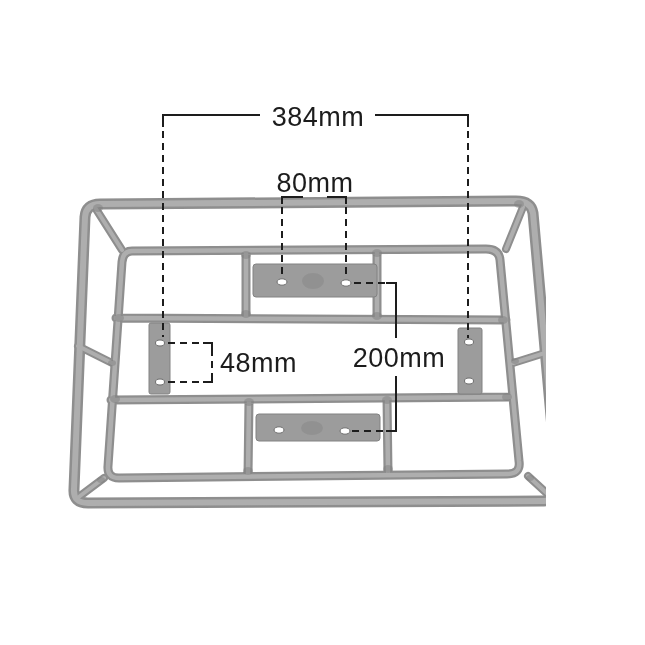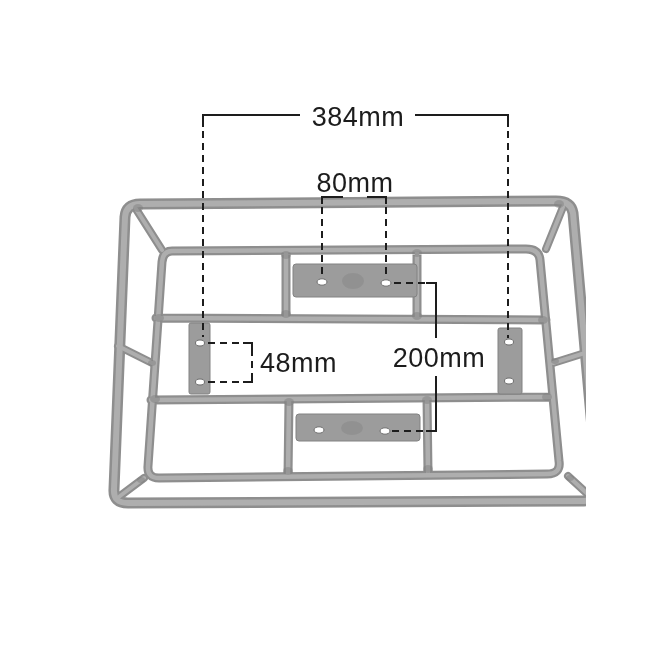--- a/index.html
+++ b/index.html
@@ -1,16 +1,16 @@
 <!DOCTYPE html>
 <html><head>
 <meta charset="utf-8">
 <style>
   html,body{margin:0;padding:0;background:#ffffff;}
-  .canvas{position:relative;width:546px;height:645px;background:#ffffff;overflow:hidden;margin-left:40px;}
+  .canvas{position:relative;width:546px;height:645px;background:#ffffff;overflow:hidden;}
   svg{display:block;}
   .dim-label{
     font-family:"Liberation Sans", sans-serif;
     font-size:27px;
     fill:#1c1c1c;
     letter-spacing:0.5px;
   }
   .dim-stroke{stroke:#1d1d1d;stroke-width:2;fill:none;}
   .dim-dash{stroke:#1d1d1d;stroke-width:2;fill:none;stroke-dasharray:7 5;}
 </style>

